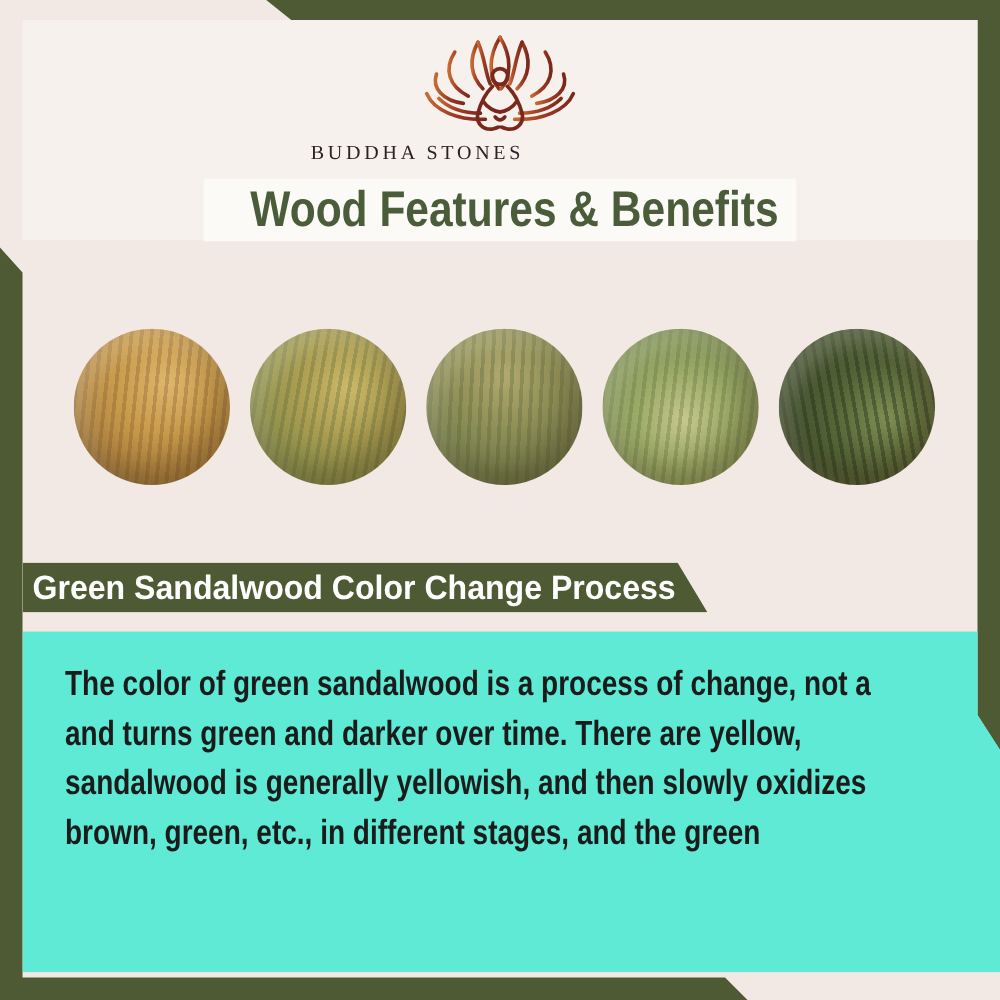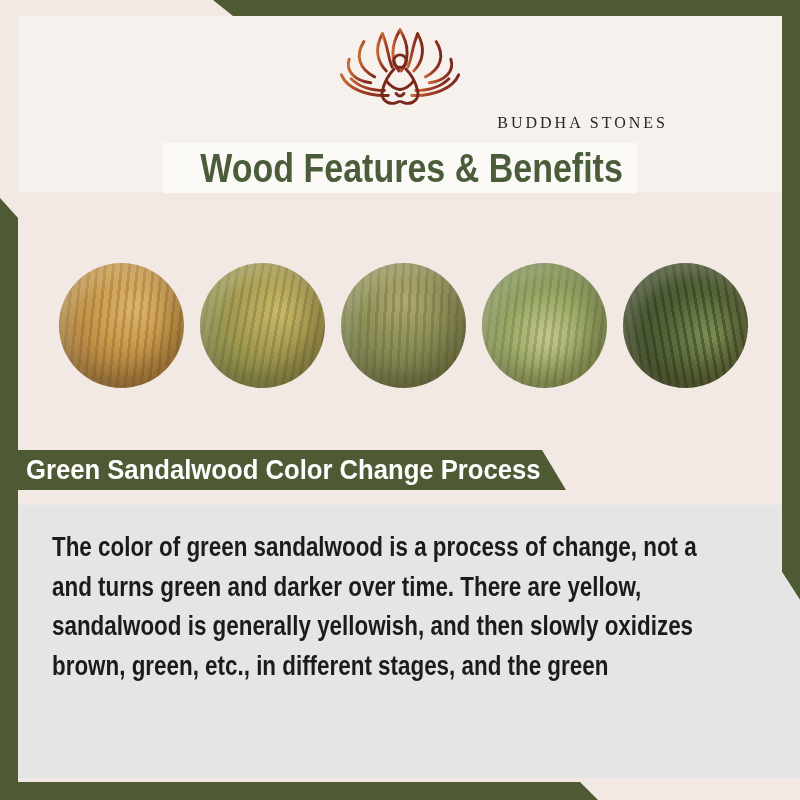--- a/index.html
+++ b/index.html
@@ -12,21 +12,21 @@
     background:#f2e8e4;
     clip-path:polygon(0 0,213px 0,233px 16px,782px 16px,782px 572px,800px 600px,
                       800px 800px,598px 800px,580px 782px,18px 782px,18px 218px,0 198px);
   }
   
   .top-section{position:absolute;left:18px;top:16px;width:764px;height:176px;background:#f7f1ee;}
 
   
   .logo-svg{position:absolute;left:330px;top:26px;width:140px;height:88px;}
   .brand-name{
-    position:absolute;left:0;top:112px;width:668px;text-align:right;
+    position:absolute;left:0;top:112px;width:668px;text-align:center;
     font-family:"Liberation Serif",serif;font-size:16px;letter-spacing:3px;
     color:#2a2226;line-height:22px;
   }
 
   
   .title-strip{position:absolute;left:163px;top:143px;width:474px;height:50px;background:#fcfaf7;}
   .page-title{
     display:inline-block;transform:scaleX(0.85);transform-origin:center;
     font-size:40px;font-weight:700;color:#4a5c39;line-height:50px;white-space:nowrap;
   }
@@ -41,21 +41,21 @@
     position:absolute;left:18px;top:450px;width:548px;height:40px;background:#4d5a33;
     clip-path:polygon(0 0,524px 0,548px 40px,0 40px);
   }
   .banner-label{
     display:inline-block;transform:scaleX(0.95);transform-origin:left center;
     margin-left:8px;font-size:27px;font-weight:700;color:#ffffff;line-height:40px;white-space:nowrap;
   }
 
   
   .body-panel{
-    position:absolute;left:18px;top:505px;width:782px;height:273px;background:#e5e5e5;
+    position:absolute;left:18px;top:505px;width:782px;height:273px;background:#5eead4;
     clip-path:polygon(0 0,764px 0,764px 67px,782px 95px,782px 273px,0 273px);
   }
   .body-text{padding:22px 0 0 34px;}
   .body-line{height:39.5px;line-height:39.5px;white-space:nowrap;}
   .body-line span{
     display:inline-block;transform:scaleX(0.8);transform-origin:left center;
     font-size:28px;font-weight:700;color:#1b1b1b;white-space:nowrap;
   }
 </style>
 </head>

